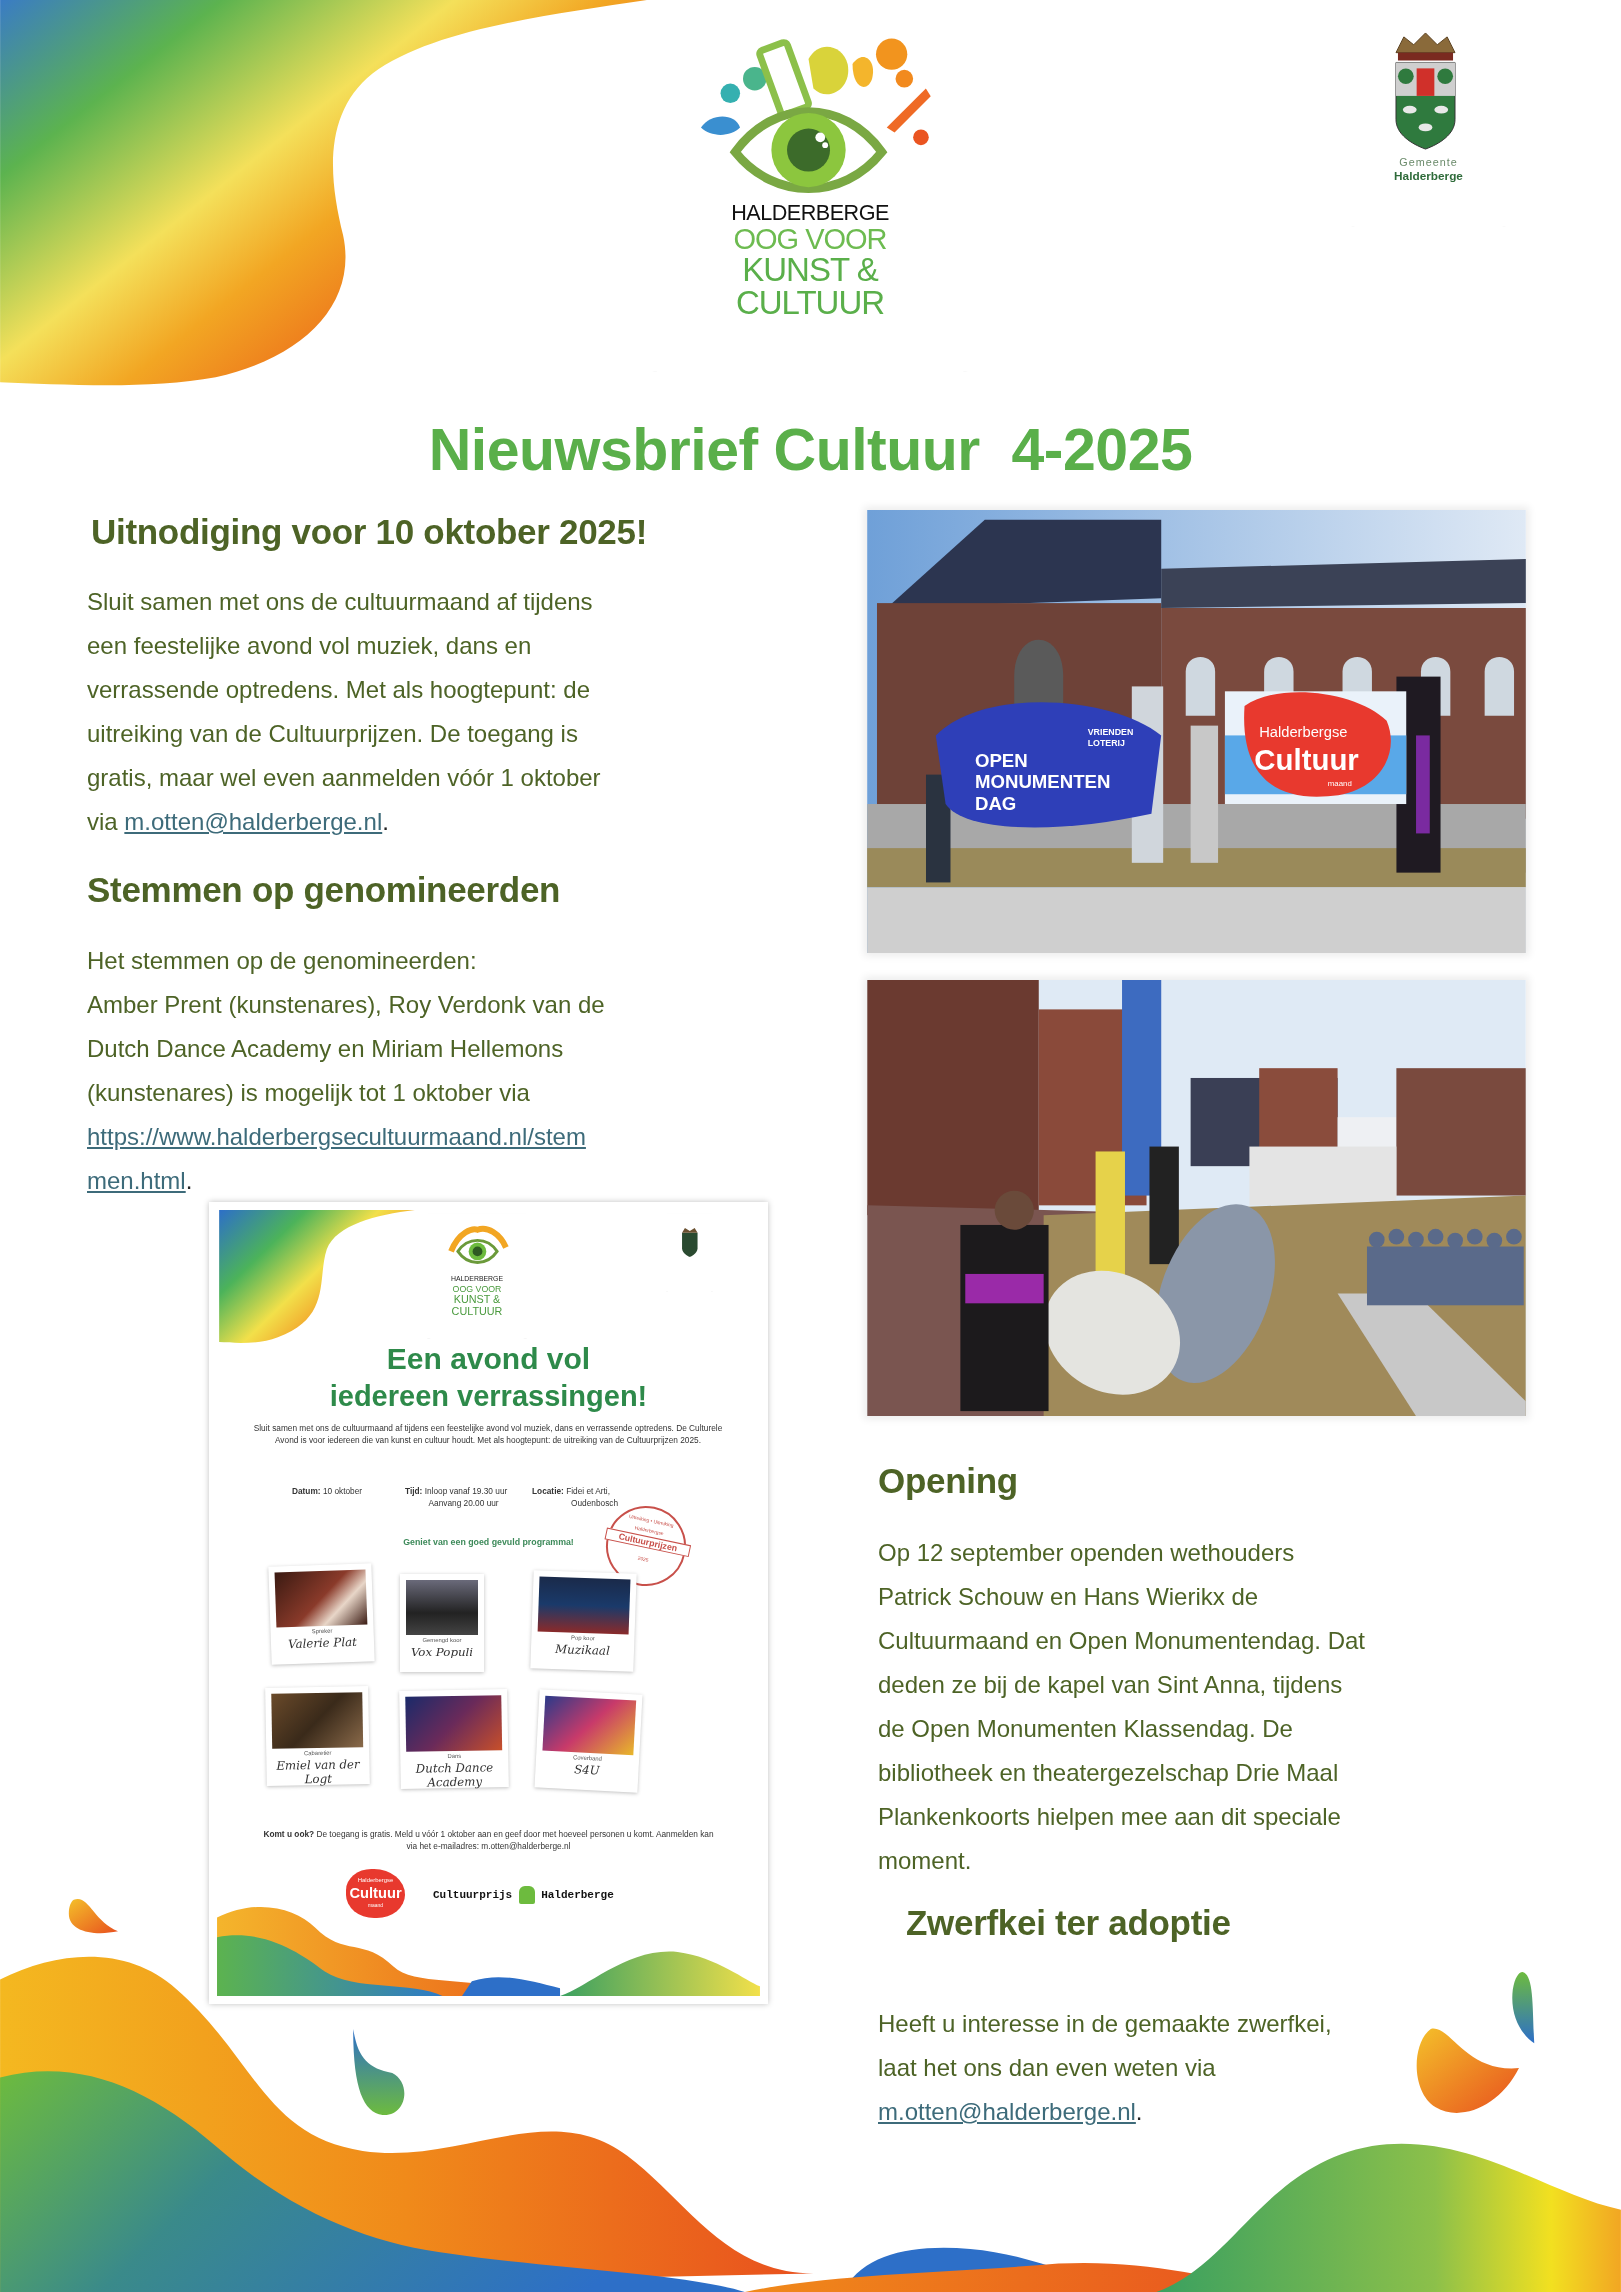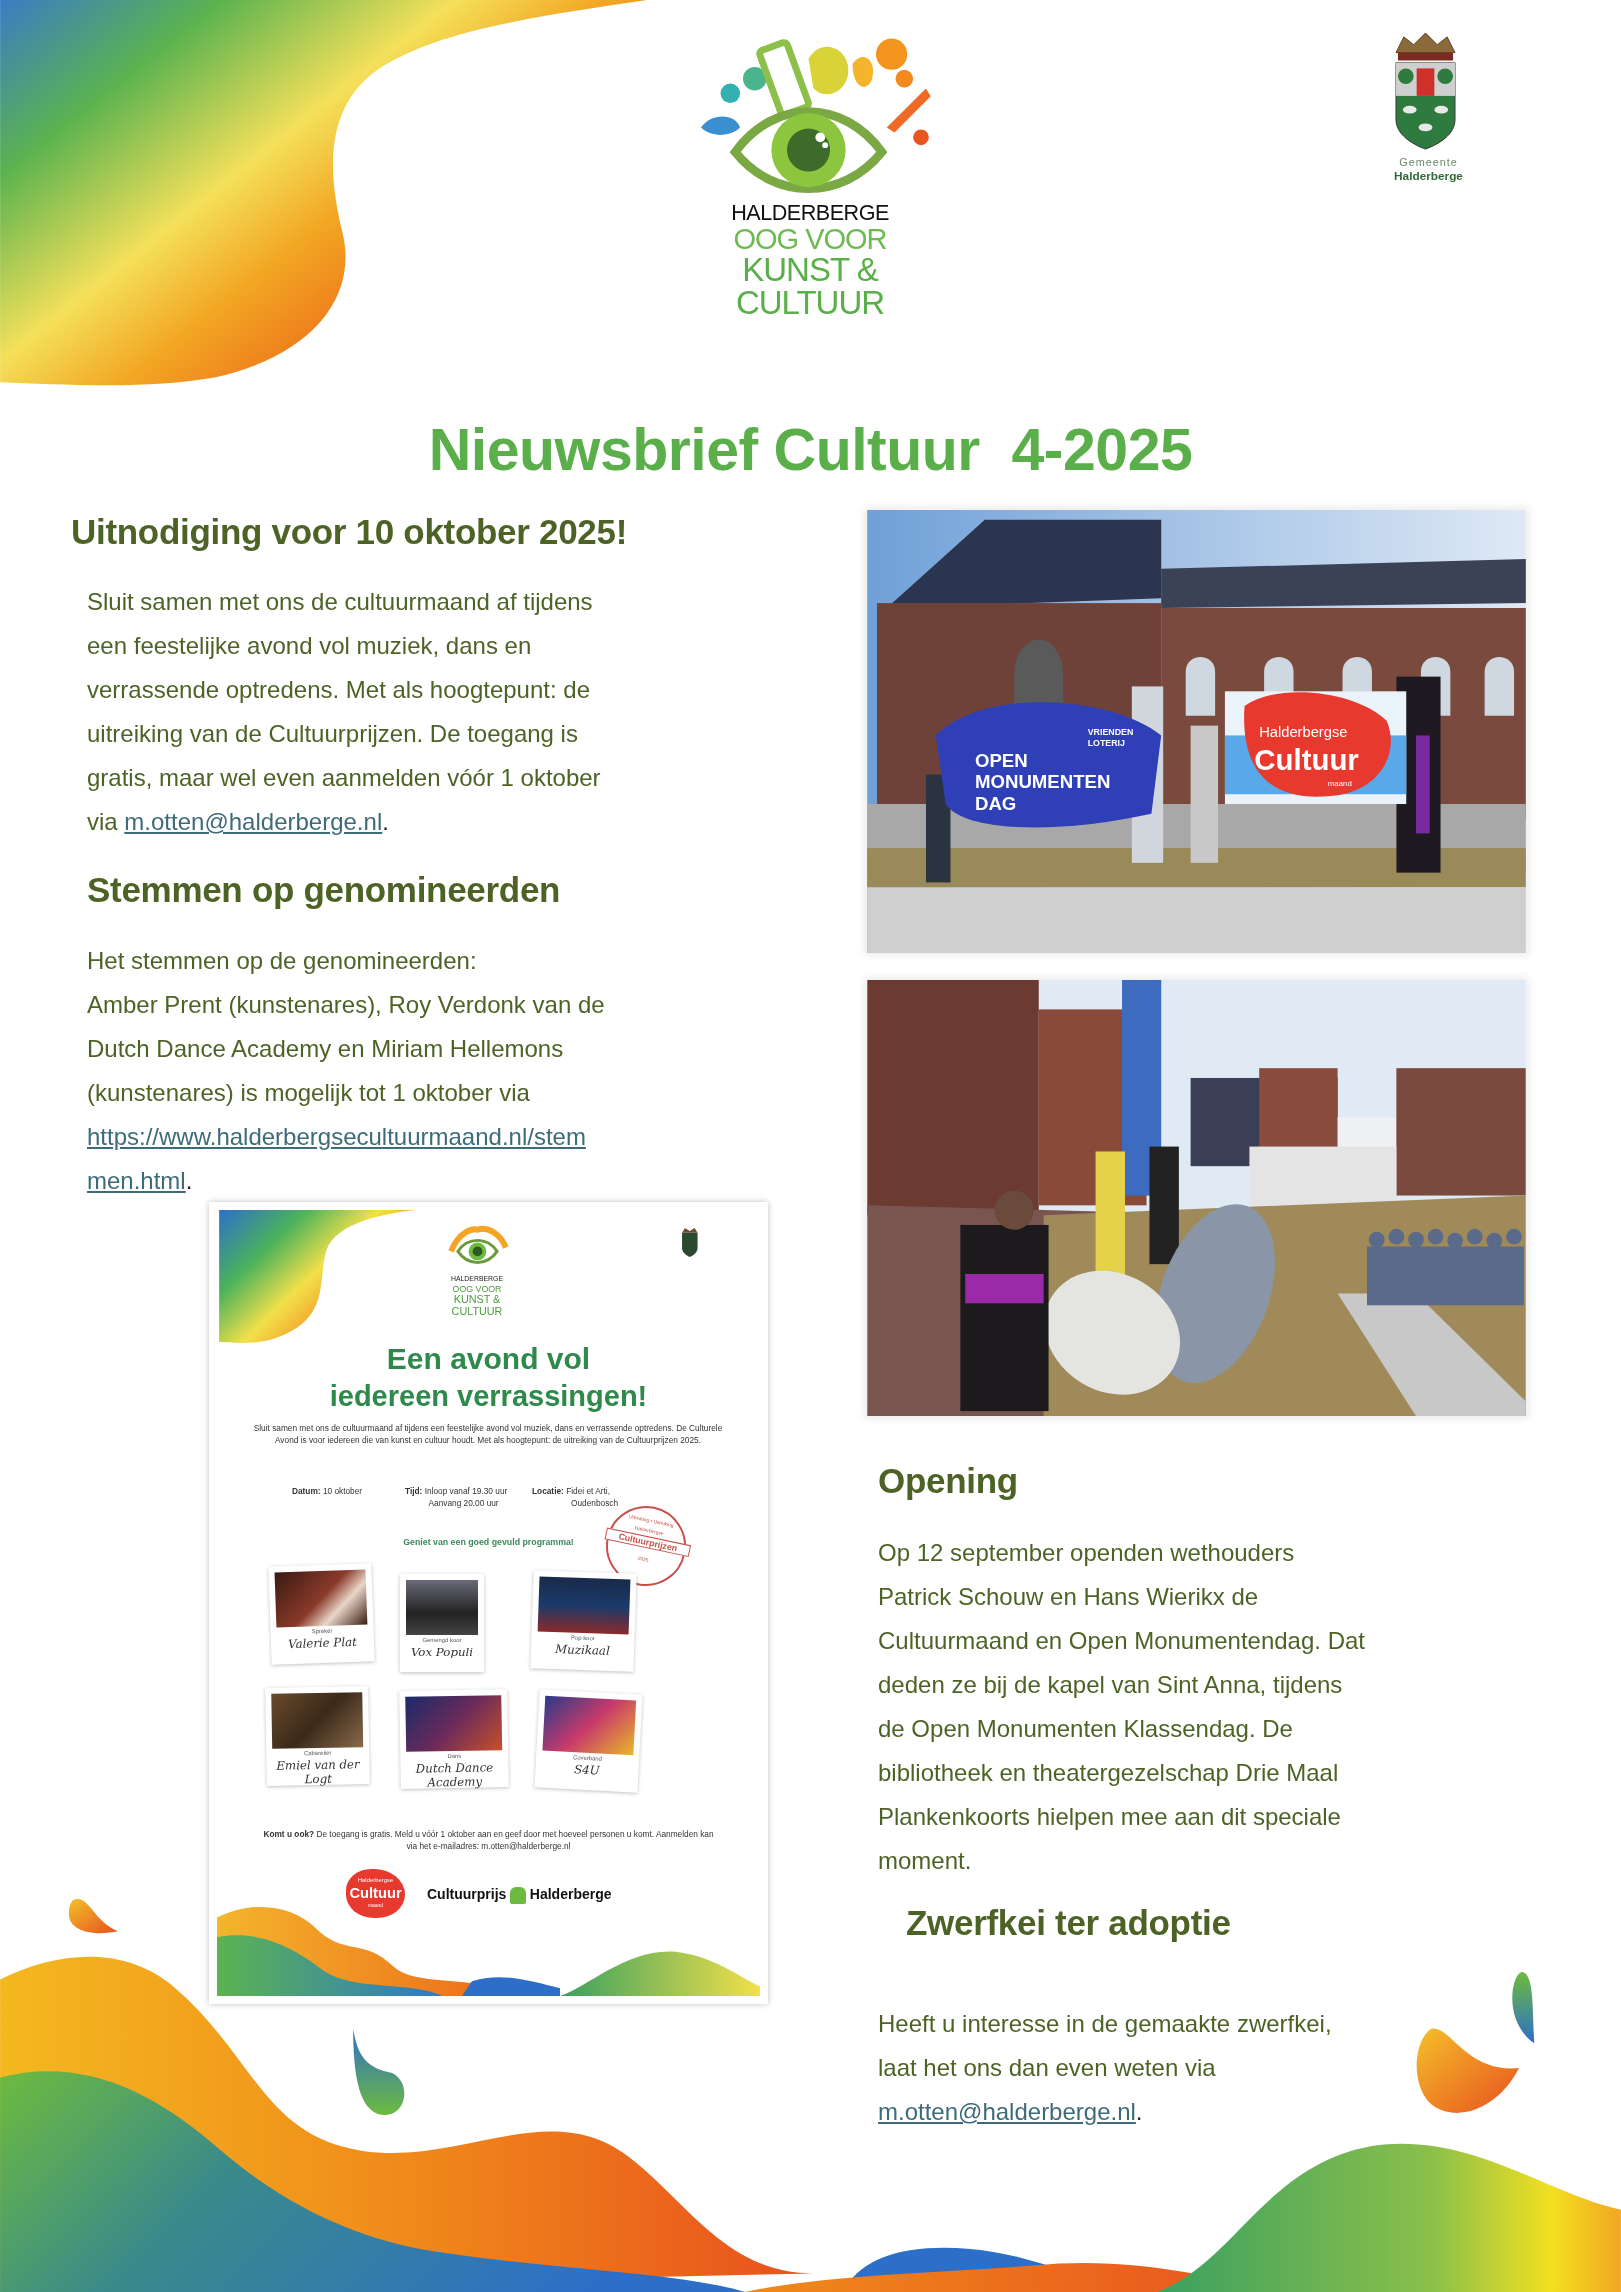--- a/index.html
+++ b/index.html
@@ -94,21 +94,21 @@
     <ellipse cx="20" cy="80" rx="7" ry="4" fill="#e8e8e8"></ellipse>
     <ellipse cx="52" cy="80" rx="7" ry="4" fill="#e8e8e8"></ellipse>
     <ellipse cx="36" cy="98" rx="7" ry="4" fill="#e8e8e8"></ellipse>
   </svg>
   <div id="gem-l1" class="logo-text">Gemeente</div>
   <div id="gem-l2" class="logo-text">Halderberge</div>
 </div>
 
 <div id="page-title" class="abs" style="white-space:pre;">Nieuwsbrief Cultuur  4-2025</div>
 
-<h2 class="section" style="left:71px;top:512px;">Uitnodiging voor 10 oktober 2025!</h2>
+<h2 class="section" style="left:91px;top:512px;">Uitnodiging voor 10 oktober 2025!</h2>
 <p class="body" style="left:87px;top:580px;width:725px;">
   <span>Sluit samen met ons de cultuurmaand af tijdens</span><br>
   <span>een feestelijke avond vol muziek, dans en</span><br>
   <span>verrassende optredens. Met als hoogtepunt: de</span><br>
   <span>uitreiking van de Cultuurprijzen. De toegang is</span><br>
   <span>gratis, maar wel even aanmelden vóór 1 oktober</span><br>
   <span style="white-space:pre;">via </span><a class="link">m.otten@halderberge.nl</a><span style="color:#222;">.</span>
 </p>
 
 <h2 class="section" style="left:87px;top:870px;">Stemmen op genomineerden</h2>
@@ -284,21 +284,21 @@
     <div class="role">Coverband</div>
     <div class="nm">S4U</div>
   </div>
   <div class="abs" style="left:49px;top:627px;width:461px;text-align:center;font-size:8.3px;line-height:11.8px;color:#333;"><b>Komt u ook?</b><span> De toegang is gratis. Meld u vóór 1 oktober aan en geef door met hoeveel personen u komt. Aanmelden kan via het e-mailadres: m.otten@halderberge.nl</span></div>
 
   <div class="abs" style="left:137px;top:667px;width:59px;height:49px;background:#e8392e;border-radius:45% 55% 50% 50%;">
     <div class="pt" style="top:7.8px;font-size:5.9px;color:#fff;">Halderbergse</div>
     <div class="pt" style="top:15.7px;font-size:14.7px;font-weight:bold;color:#fff;">Cultuur</div>
     <div class="pt" style="top:34px;font-size:4.9px;color:#fff;">maand</div>
   </div>
-  <div class="abs" style="left:218px;top:684px;font-family:Liberation Sans, sans-serif;font-size:14px;color:#111;font-weight:bold;"><span>Cultuurprijs</span> <span style="display:inline-block;width:15.7px;height:17.6px;background:#6dbb3e;border-radius:5.9px 5.9px 2px 2px;vertical-align:middle;"></span> <span>Halderberge</span></div>
+  <div class="abs" style="left:224px;top:684px;font-family:Liberation Mono, monospace;font-size:11px;color:#111;font-weight:bold;"><span>Cultuurprijs</span> <span style="display:inline-block;width:15.7px;height:17.6px;background:#6dbb3e;border-radius:5.9px 5.9px 2px 2px;vertical-align:middle;"></span> <span>Halderberge</span></div>
   <svg class="abs" style="left:7.8px;top:696px" width="543" height="98" viewBox="0 0 554 100">
     <defs>
       <linearGradient id="gPo" x1="0" x2="1">
           <stop offset="0" stop-color="#f4b52c"></stop>
           <stop offset="1" stop-color="#ec6a1a"></stop>
         </linearGradient>
       <linearGradient id="gPg" x1="0" x2="1">
           <stop offset="0" stop-color="#5cb34f"></stop>
           <stop offset="1" stop-color="#2d7ac8"></stop>
         </linearGradient>

